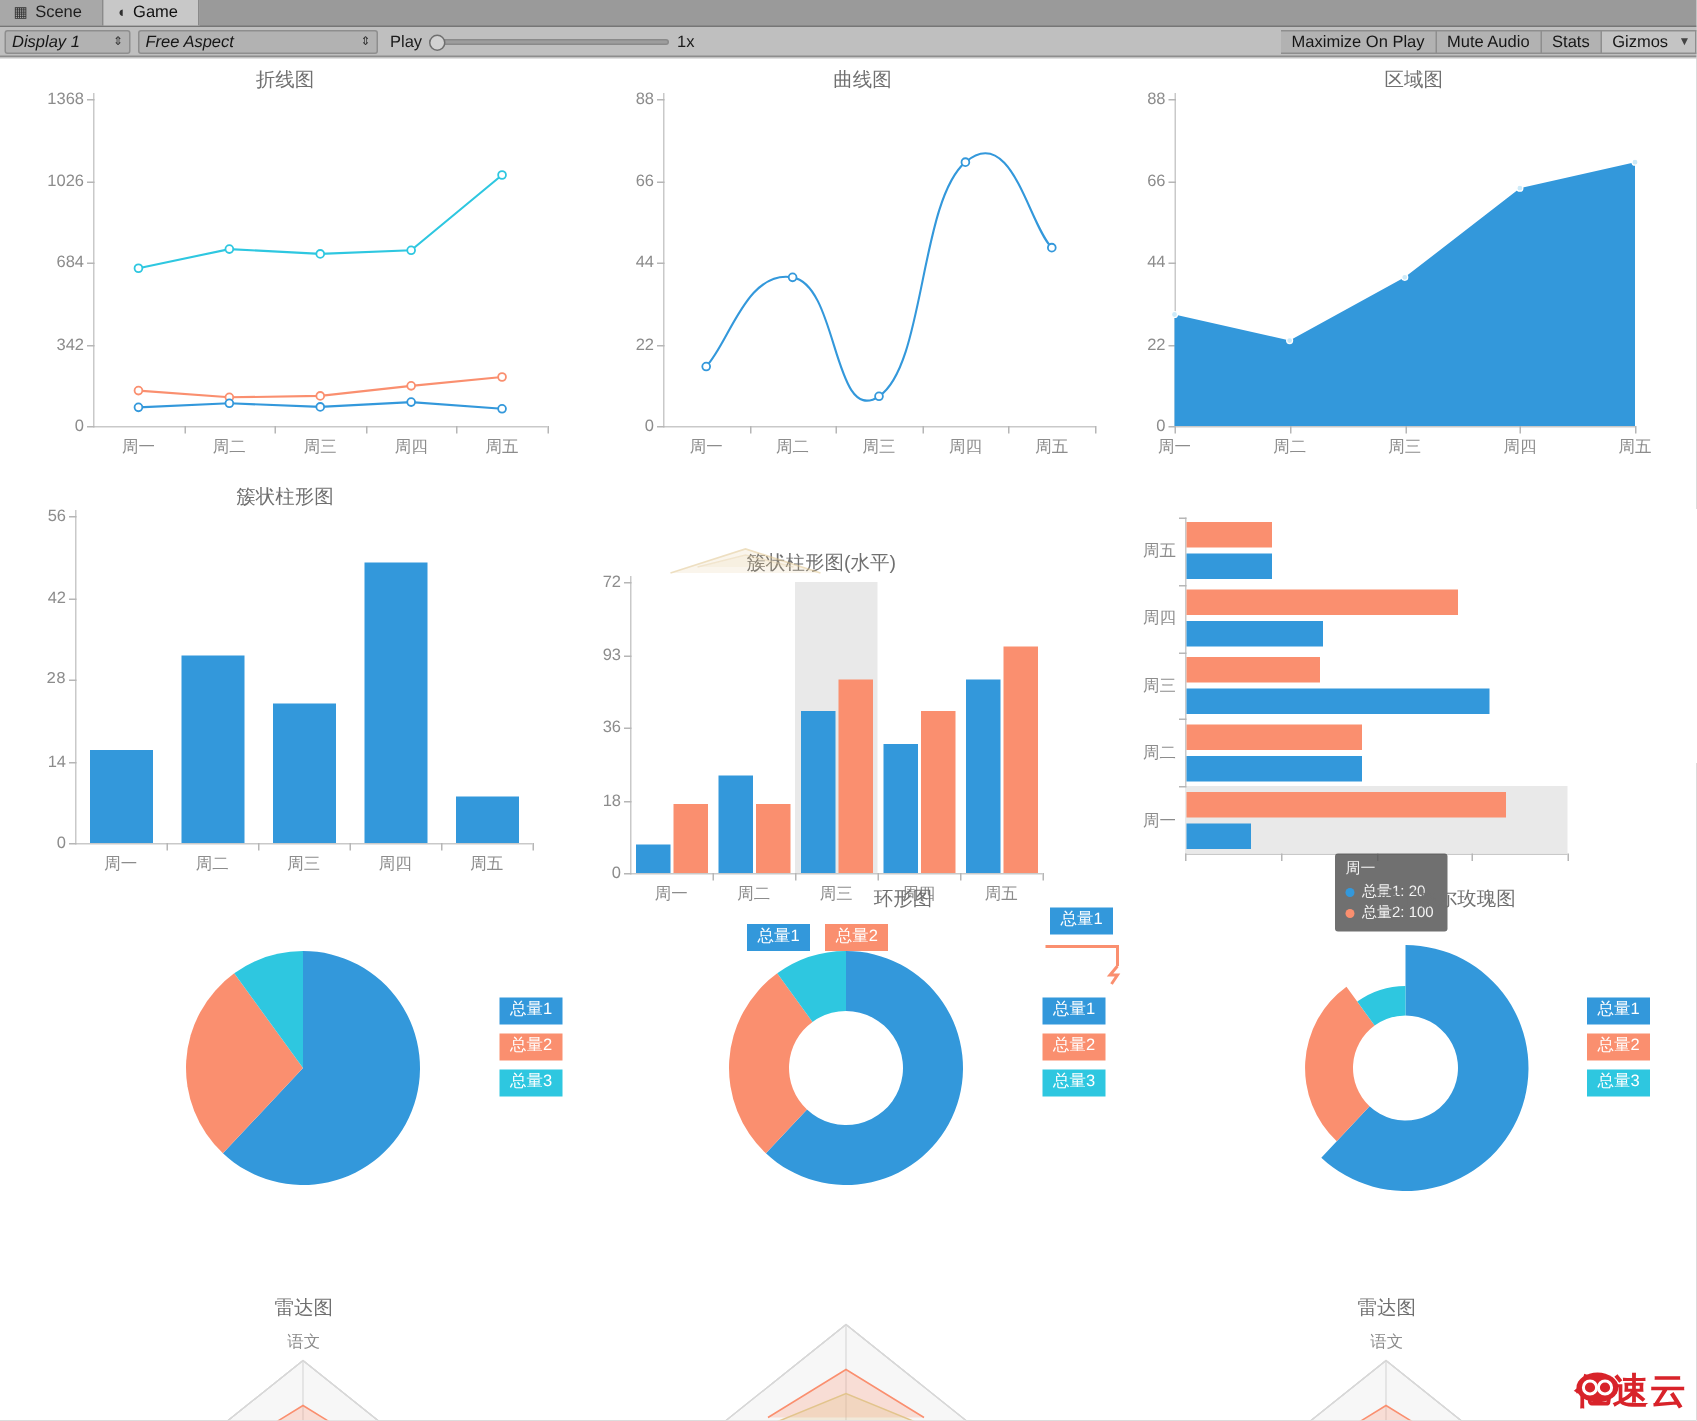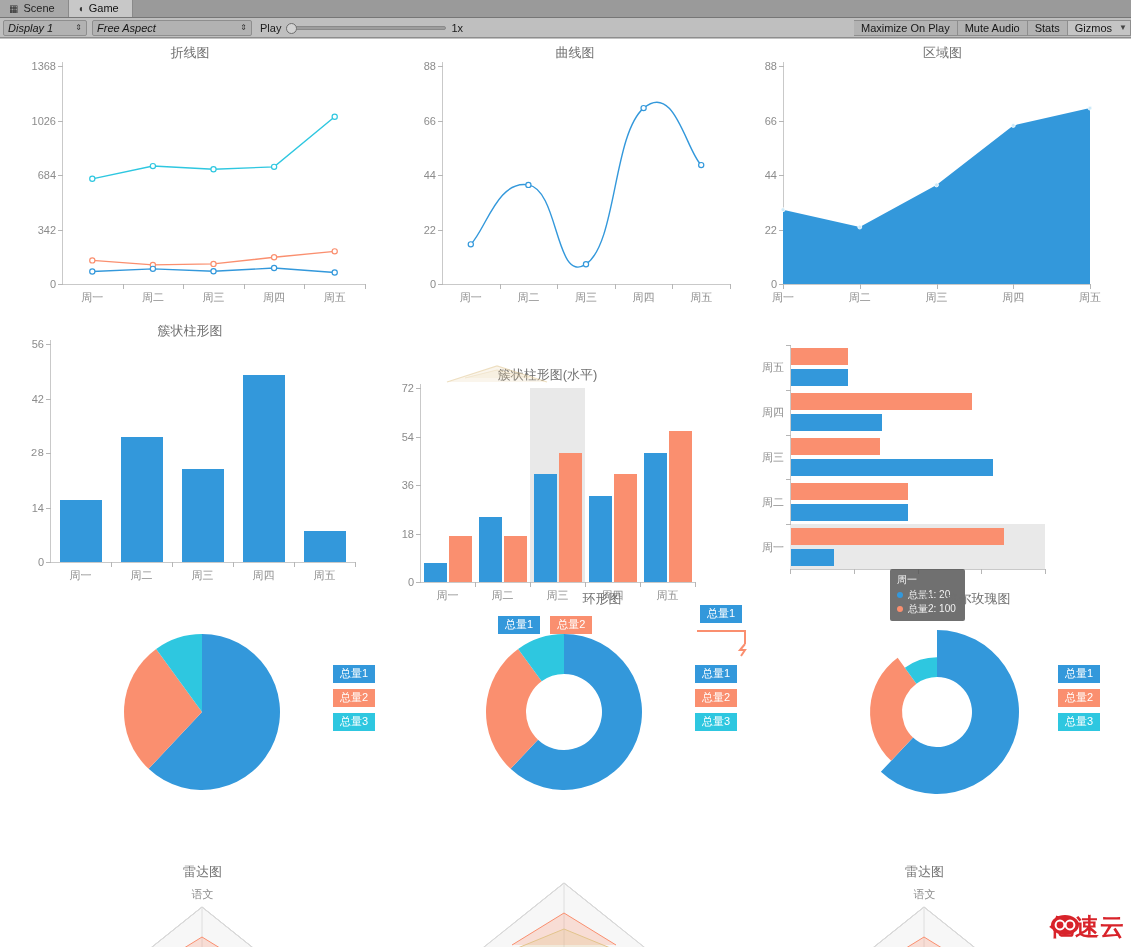--- a/index.html
+++ b/index.html
@@ -313,21 +313,21 @@
       <div class="ctitle">簇状柱形图(水平)</div>
     <div class="axis-line" style="left:40px;top:18px;width:1px;height:198px;"></div>
         <div class="axis-line" style="left:40px;top:216px;width:275px;height:1px;"></div>
         <div class="tick" style="left:36px;top:216px;width:5px;height:1px;"></div>
         <div class="ylab" style="left:-6px;top:216px;width:40px;">0</div>
         <div class="tick" style="left:36px;top:167.5px;width:5px;height:1px;"></div>
         <div class="ylab" style="left:-6px;top:167.5px;width:40px;">18</div>
         <div class="tick" style="left:36px;top:119px;width:5px;height:1px;"></div>
         <div class="ylab" style="left:-6px;top:119px;width:40px;">36</div>
         <div class="tick" style="left:36px;top:70.5px;width:5px;height:1px;"></div>
-        <div class="ylab" style="left:-6px;top:70.5px;width:40px;">54</div>
+        <div class="ylab" style="left:-6px;top:70.5px;width:40px;">93</div>
         <div class="tick" style="left:36px;top:22px;width:5px;height:1px;"></div>
         <div class="ylab" style="left:-6px;top:22px;width:40px;">72</div>
         <div class="tick" style="left:95px;top:216px;width:1px;height:5px;"></div>
         <div class="xlab" style="left:37.5px;top:222px;width:60px;">周一</div>
         <div class="tick" style="left:150px;top:216px;width:1px;height:5px;"></div>
         <div class="xlab" style="left:92.5px;top:222px;width:60px;">周二</div>
         <div class="tick" style="left:205px;top:216px;width:1px;height:5px;"></div>
         <div class="xlab" style="left:147.5px;top:222px;width:60px;">周三</div>
         <div class="tick" style="left:260px;top:216px;width:1px;height:5px;"></div>
         <div class="xlab" style="left:202.5px;top:222px;width:60px;">周四</div>

